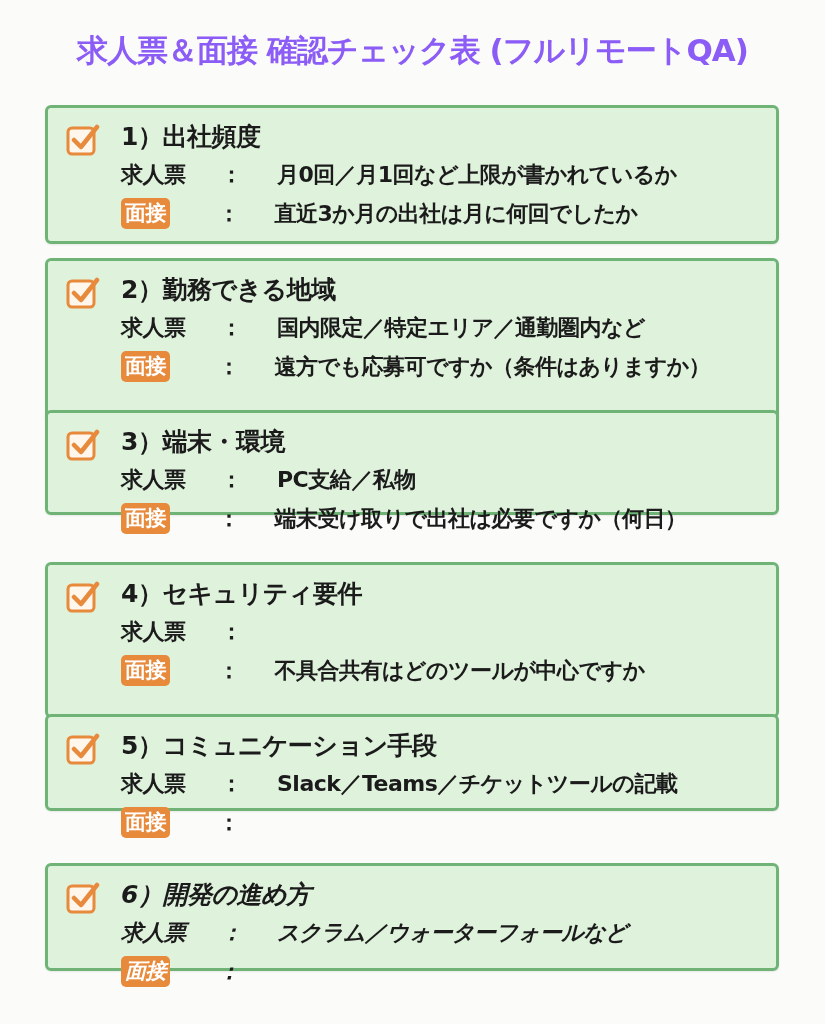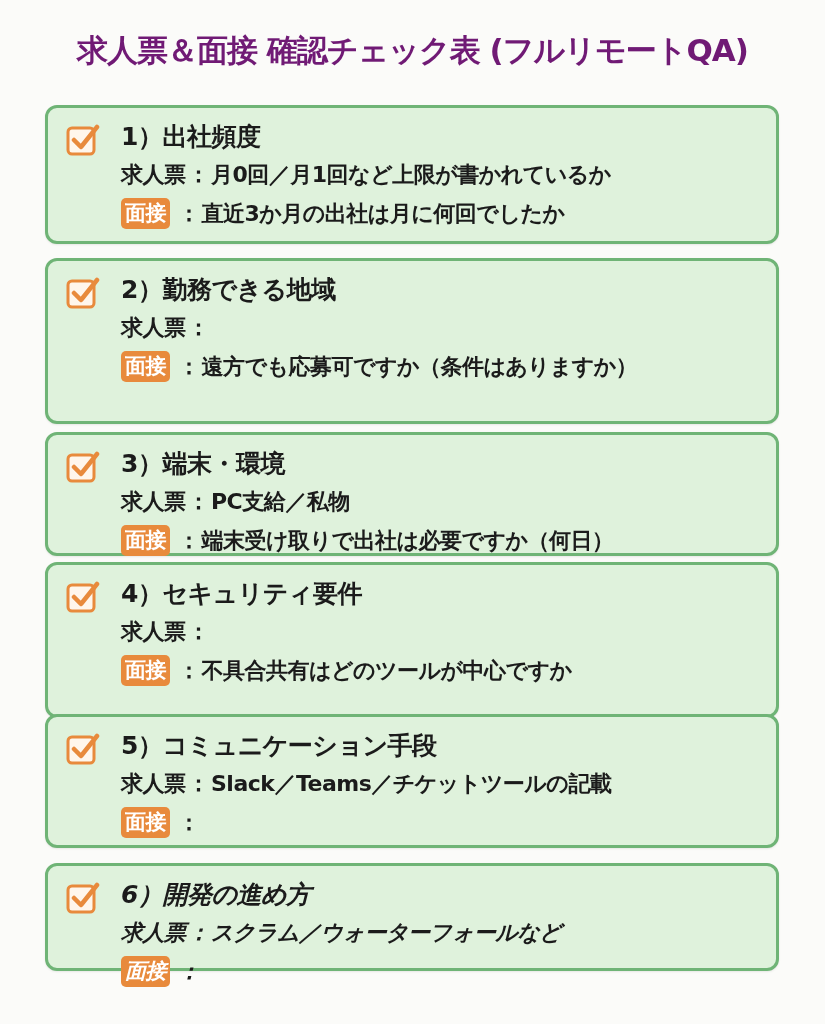--- a/index.html
+++ b/index.html
@@ -1,42 +1,42 @@
 <!DOCTYPE html>
 <html><head>
   <meta charset="utf-8">
   <style>
     * { box-sizing: border-box; margin: 0; padding: 0; }
     html, body { width: 825px; height: 1024px; background: #fbfbf9; overflow: hidden; }
     body { font-family: "DejaVu Sans", "Liberation Sans", sans-serif; color: #1d1d1d; position: relative; }
     .title {
       position: absolute; left: 0; top: 30px; width: 825px; text-align: center;
-      font-size: 31px; font-weight: bold; color: #701a75; letter-spacing: -1px;
+      font-size: 31px; font-weight: bold; color: #8b5cf6; letter-spacing: -1px;
     }
     .card {
       position: absolute; left: 45px; width: 734px;
-      background: #dff2dc; border: 3px solid #6fb476; border-radius: 12px;
+      background: #dff2dc; border: 3px solid #6fb476; border-radius: 6px;
       box-shadow: 0 1px 2px rgba(0,0,0,0.08);
     }
     .check {
       position: absolute; left: 18px; top: 15px; width: 34px; height: 34px;
     }
     .heading {
       position: absolute; left: 73px; top: 12px; font-size: 25px; font-weight: bold; color: #1b1b1b;
       white-space: nowrap; letter-spacing: -0.5px;
     }
     .row {
       position: absolute; left: 73px; font-size: 22px; font-weight: bold; color: #1b1b1b;
-      white-space: nowrap; letter-spacing: -0.5px; display: flex; align-items: center;
+      white-space: nowrap; letter-spacing: -0.5px; display: flex; align-items: center; gap: 33px;
     }
     .row1 { top: 52px; }
     .row2 { top: 90px; }
     .badge {
       background: #e88a3c; color: #fff; border-radius: 5px; padding: 1px 4px 2px 4px;
-      font-size: 21px; line-height: 28px; margin-right: 6px;
+      font-size: 21px; line-height: 28px; margin-right: 13px;
     }
     .sep { margin: 0 2px; }
   </style>
 </head>
 <body>
 
 <div class="title">求人票＆面接 確認チェック表 (フルリモートQA)</div>
 
 <div class="card" style="top:105px;height:139px;">
   <svg class="check" viewBox="0 0 34 34">
@@ -58,29 +58,30 @@
 
 <div class="card" style="top:258px;height:166px;">
   <svg class="check" viewBox="0 0 34 34">
     <rect x="2" y="5" width="26" height="26" rx="4" fill="#fff6ec" stroke="#e88a3c" stroke-width="3"></rect>
     <path d="M8 17 L15 24 L31 4" fill="none" stroke="#e88a3c" stroke-width="4.5" stroke-linecap="round" stroke-linejoin="round"></path>
   </svg>
   <div class="heading">2）勤務できる地域</div>
   <div class="row row1">
     <span>求人票</span>
       <span class="sep">：</span>
+      <span>国内限定／特定エリア／通勤圏内など</span>
   </div>
   <div class="row row2">
     <span class="badge">面接</span>
       <span class="sep">：</span>
       <span>遠方でも応募可ですか（条件はありますか）</span>
   </div>
 </div>
 
-<div class="card" style="top:432px;height:124px;">
+<div class="card" style="top:410px;height:105px;">
   <svg class="check" viewBox="0 0 34 34">
     <rect x="2" y="5" width="26" height="26" rx="4" fill="#fff6ec" stroke="#e88a3c" stroke-width="3"></rect>
     <path d="M8 17 L15 24 L31 4" fill="none" stroke="#e88a3c" stroke-width="4.5" stroke-linecap="round" stroke-linejoin="round"></path>
   </svg>
   <div class="heading">3）端末・環境</div>
   <div class="row row1">
     <span>求人票</span>
       <span class="sep">：</span>
       <span>PC支給／私物</span>
   </div>
@@ -101,21 +102,21 @@
     <span>求人票</span>
       <span class="sep">：</span>
   </div>
   <div class="row row2">
     <span class="badge">面接</span>
       <span class="sep">：</span>
       <span>不具合共有はどのツールが中心ですか</span>
   </div>
 </div>
 
-<div class="card" style="top:714px;height:134px;">
+<div class="card" style="top:714px;height:97px;">
   <svg class="check" viewBox="0 0 34 34">
     <rect x="2" y="5" width="26" height="26" rx="4" fill="#fff6ec" stroke="#e88a3c" stroke-width="3"></rect>
     <path d="M8 17 L15 24 L31 4" fill="none" stroke="#e88a3c" stroke-width="4.5" stroke-linecap="round" stroke-linejoin="round"></path>
   </svg>
   <div class="heading">5）コミュニケーション手段</div>
   <div class="row row1">
     <span>求人票</span>
       <span class="sep">：</span>
       <span>Slack／Teams／チケットツールの記載</span>
   </div>

